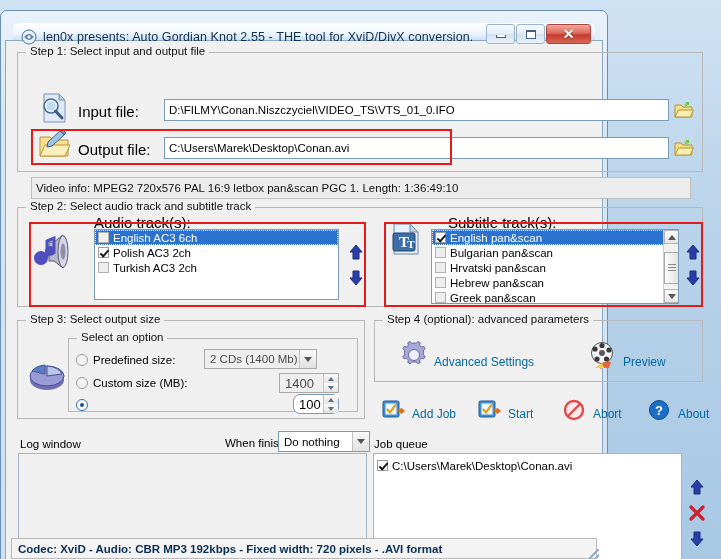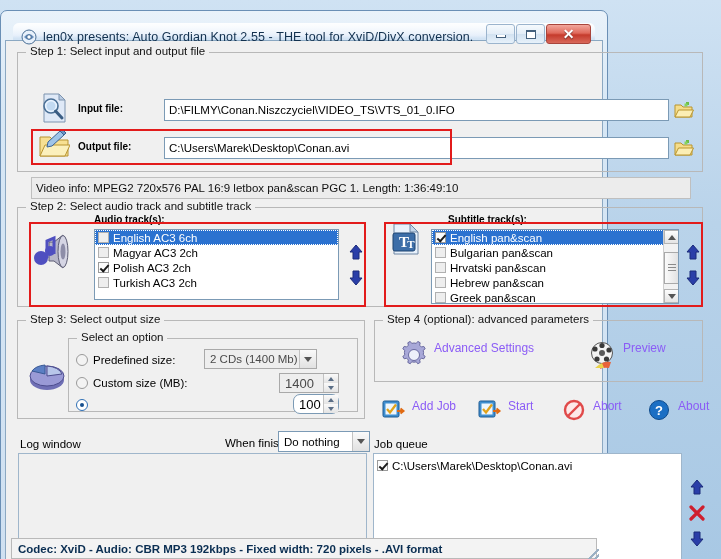--- a/index.html
+++ b/index.html
@@ -93,21 +93,21 @@
     position: absolute;
     top: -8px; left: 8px;
     background: #f0f0f0;
     padding: 0 4px;
     font-size: 11.5px;
     color: #111;
     white-space: nowrap;
   }
 
   .lbl { font-size: 11.5px; color: #000; white-space: nowrap; }
-  .bold { font-weight: bold; font-size: 10px; }
+  .bold { font-weight: normal; font-size: 15px; }
 
   
   .tbox {
     position: absolute;
     background: #fff;
     border: 1px solid #7b9ab5;
     font-size: 11.5px;
     color: #000;
     padding: 2px 4px;
     line-height: 16px;
@@ -243,22 +243,22 @@
     flex:1;background:linear-gradient(180deg,#fafafa,#e3e3e3);
     border-left:1px solid #c2c2c2;
     display:flex;align-items:center;justify-content:center;
   }
   .tri.s-up{border-left:3px solid transparent;border-right:3px solid transparent;border-bottom:4px solid #5a6e86;}
   .tri.s-dn{border-left:3px solid transparent;border-right:3px solid transparent;border-top:4px solid #5a6e86;}
 
   
   .actbtn{
     position:absolute;
-    display:flex;align-items:flex-start;
-    font-size:12px;color:#8b5cf6;
+    display:flex;align-items:flex-end;
+    font-size:12px;color:#0369a1;
     cursor:default;
   }
   .actbtn .ico{margin-right:6px;flex:none;display:flex;align-items:center;}
 
   
   .panel {
     position:absolute;
     background:#f0f0f0;
     border:1px solid #9fb6cb;
   }
@@ -370,24 +370,20 @@
         <circle cx="10" cy="24" r="7" fill="#4f4fc0"></circle>
         <circle cx="19" cy="17" r="5" fill="#4f4fc0"></circle>
         <path d="M16 24 v-17 l7-3 v16" fill="none" stroke="#4f4fc0" stroke-width="3"></path>
       </svg>
     </span>
     <span class="lbl bold" style="position:absolute;left:88px;top:173px;">Audio track(s):</span>
     <div class="listbox" style="left:88px; top:188px; width:245px; height:71px;">
       <div class="lrow sel focus">
         <span class="cbx off"></span>
         <span>English AC3 6ch</span>
-      </div>
-      <div class="lrow">
-        <span class="cbx off"></span>
-        <span>Magyar AC3 2ch</span>
       </div>
       <div class="lrow">
         <span class="cbx on"></span>
         <span>Polish AC3 2ch</span>
       </div>
       <div class="lrow">
         <span class="cbx off"></span>
         <span>Turkish AC3 2ch</span>
       </div>
     </div>

